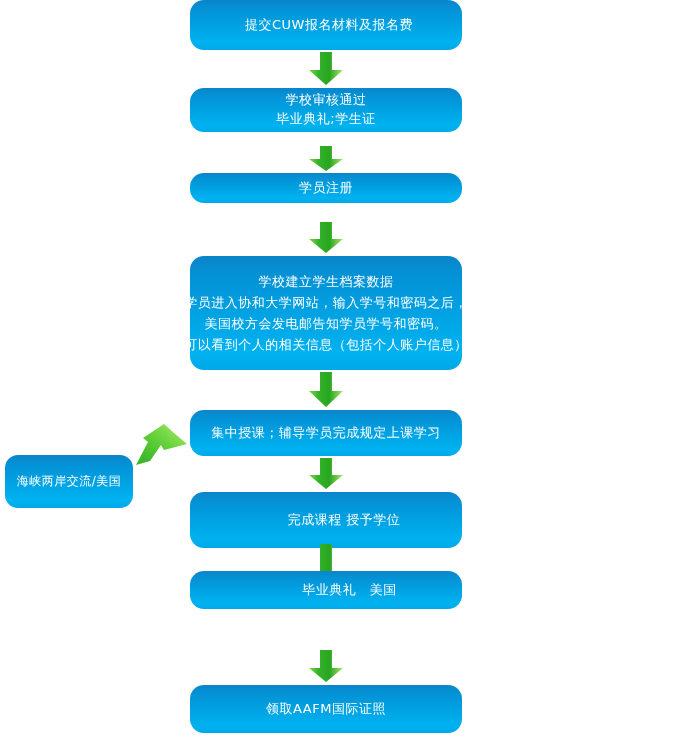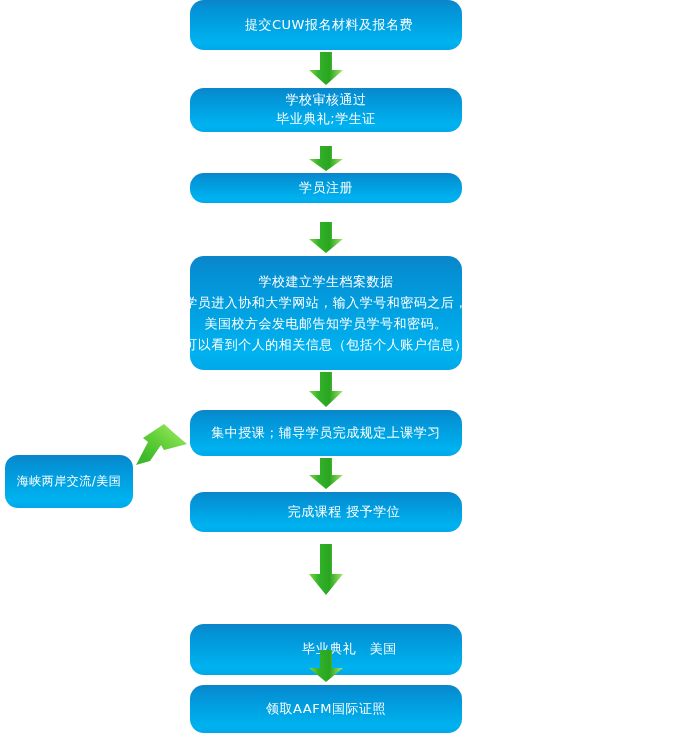--- a/index.html
+++ b/index.html
@@ -197,39 +197,39 @@
           <stop offset="0%" stop-color="#7fd93f"></stop>
           <stop offset="28%" stop-color="#33b22a"></stop>
           <stop offset="60%" stop-color="#2aa521"></stop>
           <stop offset="100%" stop-color="#a6e86a"></stop>
         </linearGradient>
       </defs>
       <polygon points="13,0 25,0 25,17 36,17 19,31 2,17 13,17" fill="url(#agrad5)"></polygon>
     </svg>
   </div>
 
-  <div class="node node-main" style="top:492px; height:40px;padding-left:36px;">
+  <div class="node node-main" style="top:492px; height:56px;padding-left:36px;">
     <span class="line">完成课程  授予学位</span>
   </div>
 
   <div class="arrow-down" style="top:544px; height:52px;">
     <svg viewBox="0 0 38 52" preserveAspectRatio="none" aria-hidden="true">
       <defs>
         <linearGradient id="agrad6" x1="0" y1="0" x2="1" y2="0">
           <stop offset="0%" stop-color="#7fd93f"></stop>
           <stop offset="28%" stop-color="#33b22a"></stop>
           <stop offset="60%" stop-color="#2aa521"></stop>
           <stop offset="100%" stop-color="#a6e86a"></stop>
         </linearGradient>
       </defs>
       <polygon points="13,0 25,0 25,30 36,30 19,51 2,30 13,30" fill="url(#agrad6)"></polygon>
     </svg>
   </div>
 
-  <div class="node node-main" style="top:624px; height:51px;padding-left:47px;">
+  <div class="node node-main" style="top:571px; height:38px;padding-left:47px;">
     <span class="line">毕业典礼　美国</span>
   </div>
 
   <div class="arrow-down" style="top:650px; height:33px;">
     <svg viewBox="0 0 38 33" preserveAspectRatio="none" aria-hidden="true">
       <defs>
         <linearGradient id="agrad7" x1="0" y1="0" x2="1" y2="0">
           <stop offset="0%" stop-color="#7fd93f"></stop>
           <stop offset="28%" stop-color="#33b22a"></stop>
           <stop offset="60%" stop-color="#2aa521"></stop>

